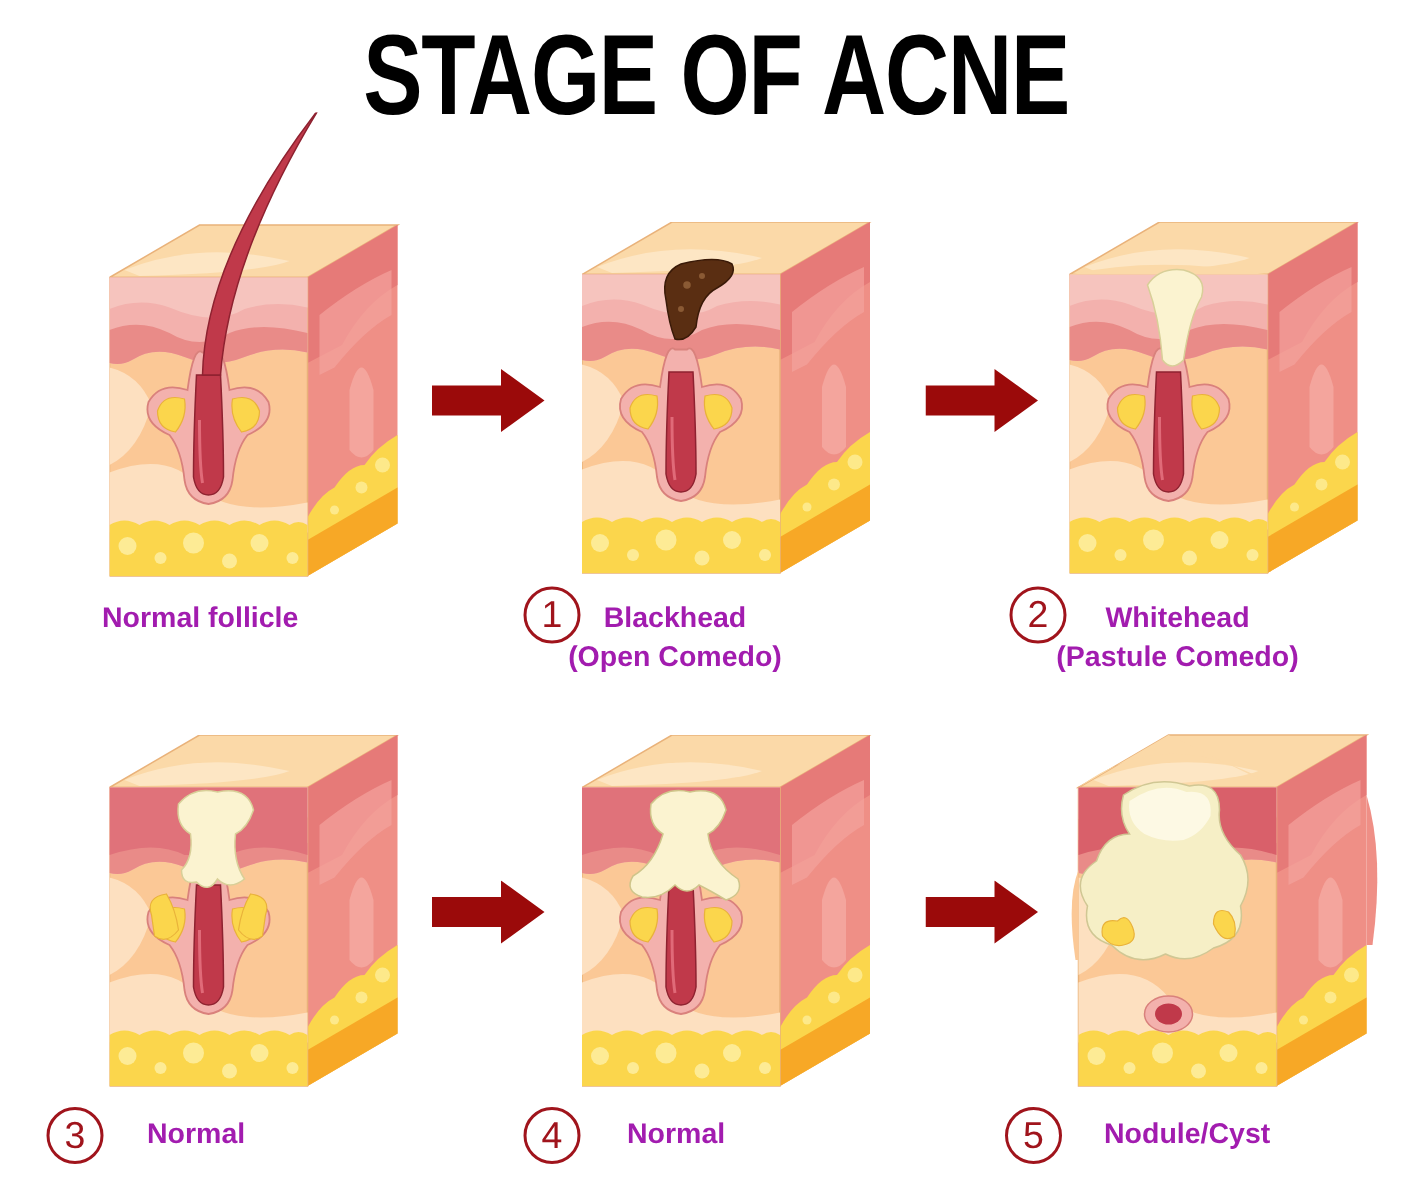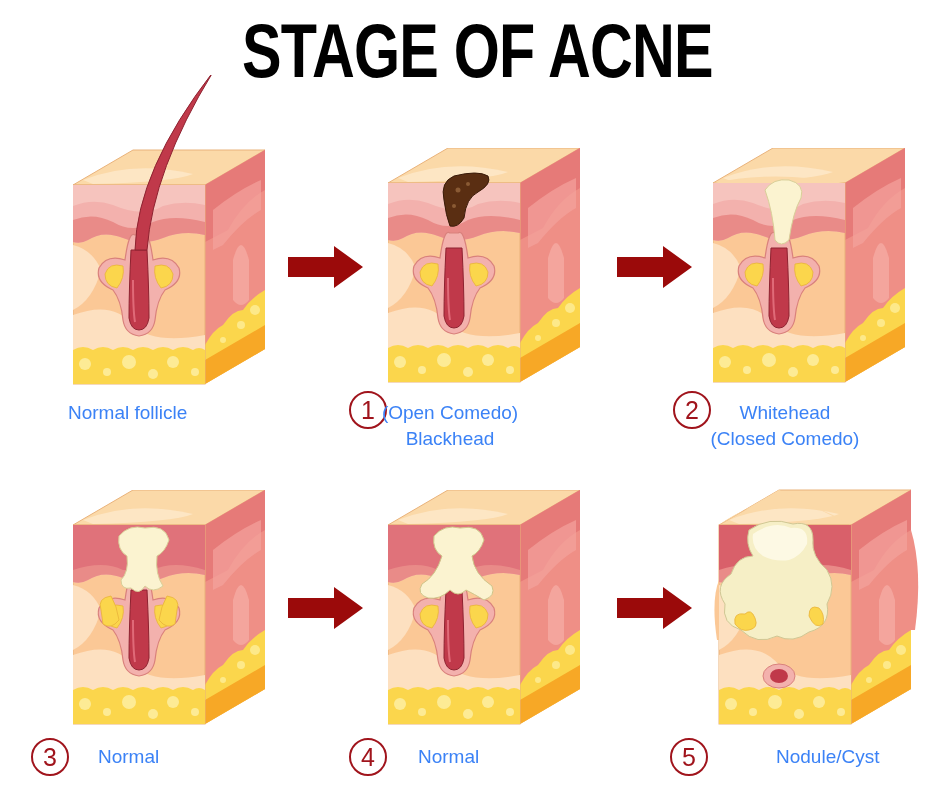--- a/index.html
+++ b/index.html
@@ -8,21 +8,21 @@
     position: absolute; left: 0; top: 6px; width: 945px; text-align: center;
     font-family: "Liberation Sans", "DejaVu Sans", sans-serif;
     font-weight: 700; font-size: 76px; letter-spacing: -1px; color: #000;
     transform: scaleX(0.78); transform-origin: 495px 0;
     line-height: 90px;
   }
   .stage { position: absolute; }
   .stage svg { display: block; }
   .arrow { position: absolute; }
   .label {
-    position: absolute; font-weight: 400; font-size: 19px; color: #3b82f6;
+    position: absolute; font-weight: 700; font-size: 19px; color: #a21caf;
     text-align: center; line-height: 26px; white-space: nowrap;
   }
   .num {
     position: absolute; width: 34px; height: 34px; border: 2.5px solid #a0141c;
     border-radius: 50%; color: #a0141c; font-size: 25px; font-weight: 400;
     text-align: center; line-height: 34px; box-sizing: content-box;
   }
 </style>
 </head>
 <body>
@@ -98,42 +98,42 @@
     <use href="#block"></use>
     <use href="#follicle"></use>
     <path d="M56,52 Q52,34 66,28 Q90,22 100,28 Q104,36 90,44 Q78,50 76,70 Q70,80 62,78 Q58,68 56,52 Z" fill="#5a2e12" stroke="#3a1a08" stroke-width="1"></path>
     <circle cx="70" cy="42" r="2.5" fill="#8a5a34"></circle>
     <circle cx="80" cy="36" r="2" fill="#8a5a34"></circle>
     <circle cx="66" cy="58" r="2" fill="#8a5a34"></circle>
   </svg>
 </div>
 <div class="num" style="left:349px; top:391px;">1</div>
 <div class="label" style="left:370px; top:400px; width:160px;">
+  <div>Blackhead</div>
   <div>(Open Comedo)</div>
-  <div>Blackhead</div>
 </div>
 
 <div class="arrow" style="left:617px; top:246px;">
   <svg width="76" height="44">
       <use href="#arrowShape"></use>
     </svg>
 </div>
 
 <div class="stage" style="left:713px; top:148px;">
   <svg width="200" height="236" viewBox="0 0 200 236">
     <use href="#block"></use>
     <path d="M0,35 Q60,22 132,35" fill="#fbd9a8"></path>
     <use href="#follicle"></use>
     <path d="M52,42 Q60,30 76,32 Q92,36 88,50 Q80,64 76,92 Q68,100 62,92 Q60,64 52,42 Z" fill="#fbf3d0" stroke="#d8cf98" stroke-width="1"></path>
   </svg>
 </div>
 <div class="num" style="left:673px; top:391px;">2</div>
 <div class="label" style="left:700px; top:400px; width:170px;">
   <div>Whitehead</div>
-  <div>(Closed Comedo)</div>
+  <div>(Pastule Comedo)</div>
 </div>
 
 <div class="stage" style="left:73px; top:490px;">
   <svg width="200" height="236" viewBox="0 0 200 236">
     <use href="#block"></use>
     <path d="M0,35 L132,35 L132,80 Q100,70 80,80 L50,80 Q30,70 0,80 Z" fill="#e0727a"></path>
     <use href="#follicle"></use>
     <path d="M28,120 Q24,108 38,106 Q44,116 46,130 Q38,140 30,134 Z" fill="#fbd64c" stroke="#e9b23a" stroke-width="0.8"></path>
     <path d="M104,120 Q108,108 94,106 Q88,116 86,130 Q94,140 102,134 Z" fill="#fbd64c" stroke="#e9b23a" stroke-width="0.8"></path>
     <path d="M46,46 Q56,34 72,38 Q92,34 96,50 Q92,62 84,66 Q82,84 90,96 Q80,104 72,96 Q66,106 58,98 Q48,100 48,90 Q56,82 54,66 Q44,60 46,46 Z" fill="#fbf3d0" stroke="#d8cf98" stroke-width="1"></path>
@@ -174,13 +174,13 @@
     <path d="M0,90 Q-8,110 -2,150 L0,150 Z" fill="#fbc896"></path>
     <ellipse cx="60" cy="186" rx="16" ry="12" fill="#f3b1ad" stroke="#d9817c"></ellipse>
     <ellipse cx="60" cy="186" rx="9" ry="7" fill="#c0394a"></ellipse>
     <path d="M30,40 Q50,26 74,34 Q94,30 94,50 Q92,66 108,80 Q118,96 108,114 Q112,136 90,142 Q74,154 58,146 Q38,156 22,140 Q2,134 6,114 Q-6,96 12,84 Q18,66 34,66 Q26,54 30,40 Z" fill="#f6efc6" stroke="#d0c794" stroke-width="1"></path>
     <path d="M34,44 Q54,30 72,38 Q90,36 88,54 Q82,66 70,70 Q56,72 44,66 Q32,58 34,44 Z" fill="#fdf9e4"></path>
     <path d="M16,134 Q14,122 26,124 Q32,118 36,128 Q40,138 30,140 Q22,142 16,134 Z" fill="#fbd64c" stroke="#e9b23a" stroke-width="0.8"></path>
     <path d="M90,126 Q90,114 100,118 Q106,124 104,134 Q96,140 90,126 Z" fill="#fbd64c" stroke="#e9b23a" stroke-width="0.8"></path>
   </svg>
 </div>
 <div class="num" style="left:670px; top:738px;">5</div>
-<div class="label" style="left:776px; top:744px;">Nodule/Cyst</div>
+<div class="label" style="left:736px; top:744px;">Nodule/Cyst</div>
 
 </body></html>

